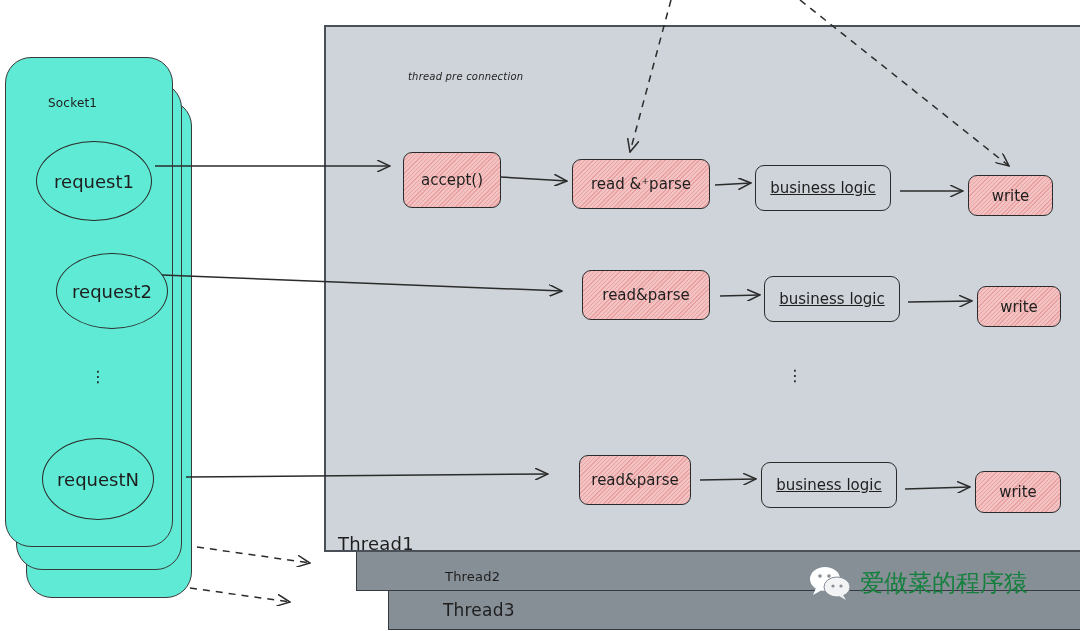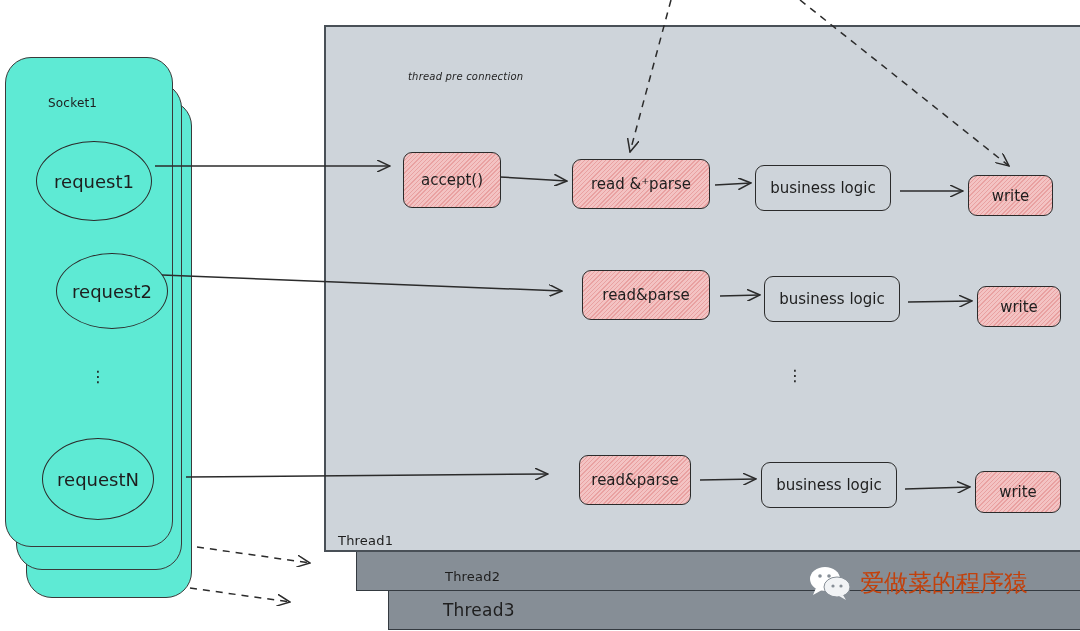--- a/index.html
+++ b/index.html
@@ -8,24 +8,24 @@
   .abs { position:absolute; box-sizing:border-box; }
   .sock { background:#5eead4; border:1.5px solid #3a3a3a; border-radius:26px; }
   .thread-back { background:#868e96; border:1.5px solid #343a40; }
   .thread-main { background:#ced4da; border:2px solid #495057; }
   .label { font-size:14px; letter-spacing:0.2px; white-space:nowrap; }
   .ellipse { border:1.5px solid #2b2b2b; border-radius:50%; display:flex;
              align-items:center; justify-content:center; font-size:18px; }
   .box { border:1.5px solid #2b2b2b; border-radius:9px; display:flex;
          align-items:center; justify-content:center; font-size:15px; white-space:nowrap; }
   .hatch { background: repeating-linear-gradient(135deg, #f3c3c3 0 2px, #e9a1a1 2px 3px); }
-  .plain { background:#ced4da; }
+  .plain { background:#ced4da;text-decoration:underline; }
   .dots { font-size:16px; line-height:5px; letter-spacing:0; }
   svg.overlay { position:absolute; left:0; top:0; }
-  .wm { color:#c2410c; font-size:24px; display:flex; align-items:center; gap:8px; }
+  .wm { color:#15803d; font-size:24px; display:flex; align-items:center; gap:8px; }
 </style>
 </head>
 <body>
 
 <div class="abs sock" style="left:26px;top:100px;width:166px;height:498px;"></div>
 <div class="abs sock" style="left:16px;top:82px;width:166px;height:488px;"></div>
 <div class="abs sock" style="left:5px;top:57px;width:168px;height:490px;">
   <div class="abs label" style="left:42px;top:38px;font-size:12px;">Socket1</div>
   <div class="abs ellipse" style="left:30px;top:83px;width:116px;height:80px;">
     <span>request1</span>
@@ -40,21 +40,21 @@
 </div>
 
 <div class="abs thread-back" style="left:388px;top:590px;width:700px;height:40px;">
   <div class="abs label" style="left:54px;top:9px;font-size:17px;">Thread3</div>
 </div>
 <div class="abs thread-back" style="left:356px;top:551px;width:730px;height:40px;">
   <div class="abs label" style="left:88px;top:17px;font-size:13px;">Thread2</div>
 </div>
 <div class="abs thread-main" style="left:324px;top:25px;width:762px;height:527px;">
   <div class="abs label" style="left:82px;top:44px;font-size:10px;font-style:italic;">thread pre connection</div>
-  <div class="abs label" style="left:12px;top:506px;font-size:13px;">Thread1</div>
+  <div class="abs label" style="left:12px;top:506px;font-size:18px;">Thread1</div>
 </div>
 
 <div class="abs box hatch" style="left:395px;top:152px;width:98px;height:56px;margin-left:8px;">accept()</div>
 <div class="abs box hatch" style="left:572px;top:159px;width:138px;height:50px;">read &amp;⁺parse</div>
 <div class="abs box plain" style="left:755px;top:165px;width:136px;height:46px;">business logic</div>
 <div class="abs box hatch" style="left:968px;top:175px;width:85px;height:41px;">write</div>
 
 <div class="abs box hatch" style="left:582px;top:270px;width:128px;height:50px;">read&amp;parse</div>
 <div class="abs box plain" style="left:764px;top:276px;width:136px;height:46px;">business logic</div>
 <div class="abs box hatch" style="left:977px;top:286px;width:84px;height:41px;">write</div>

